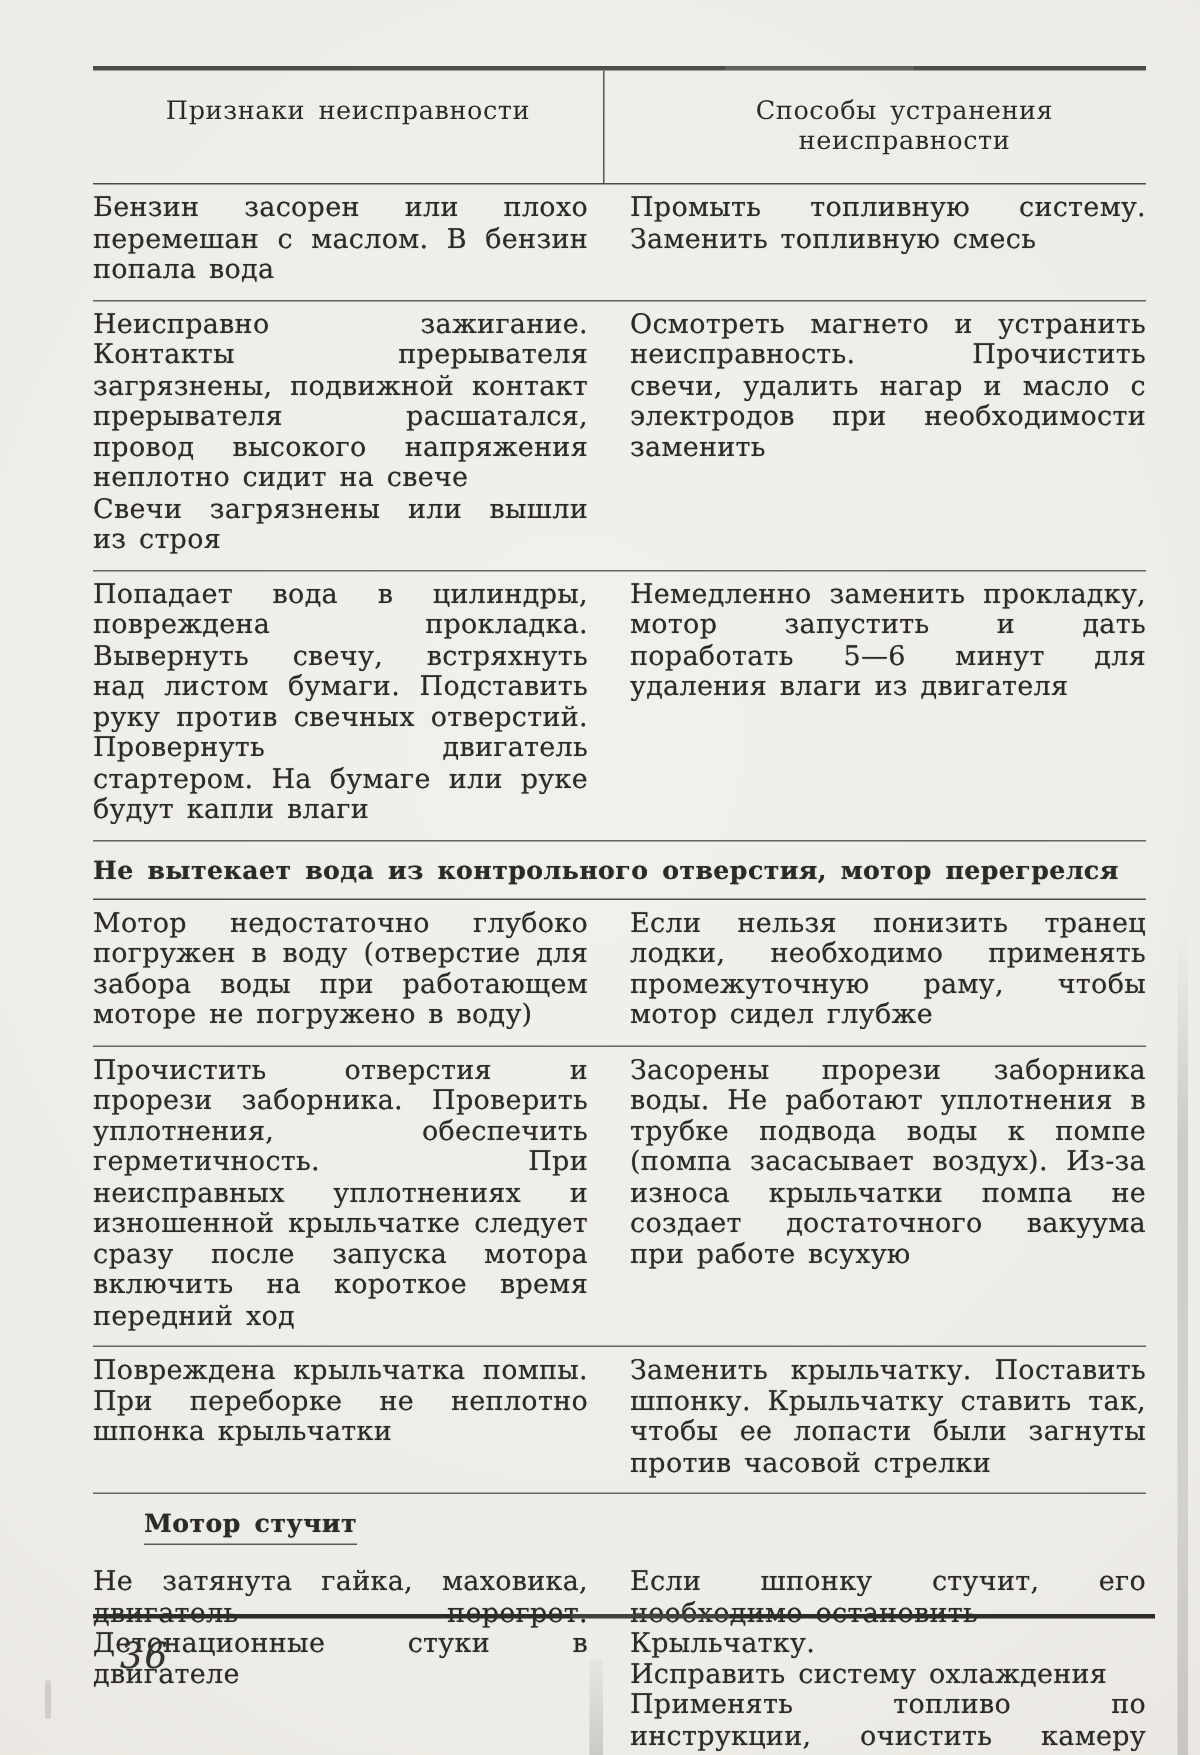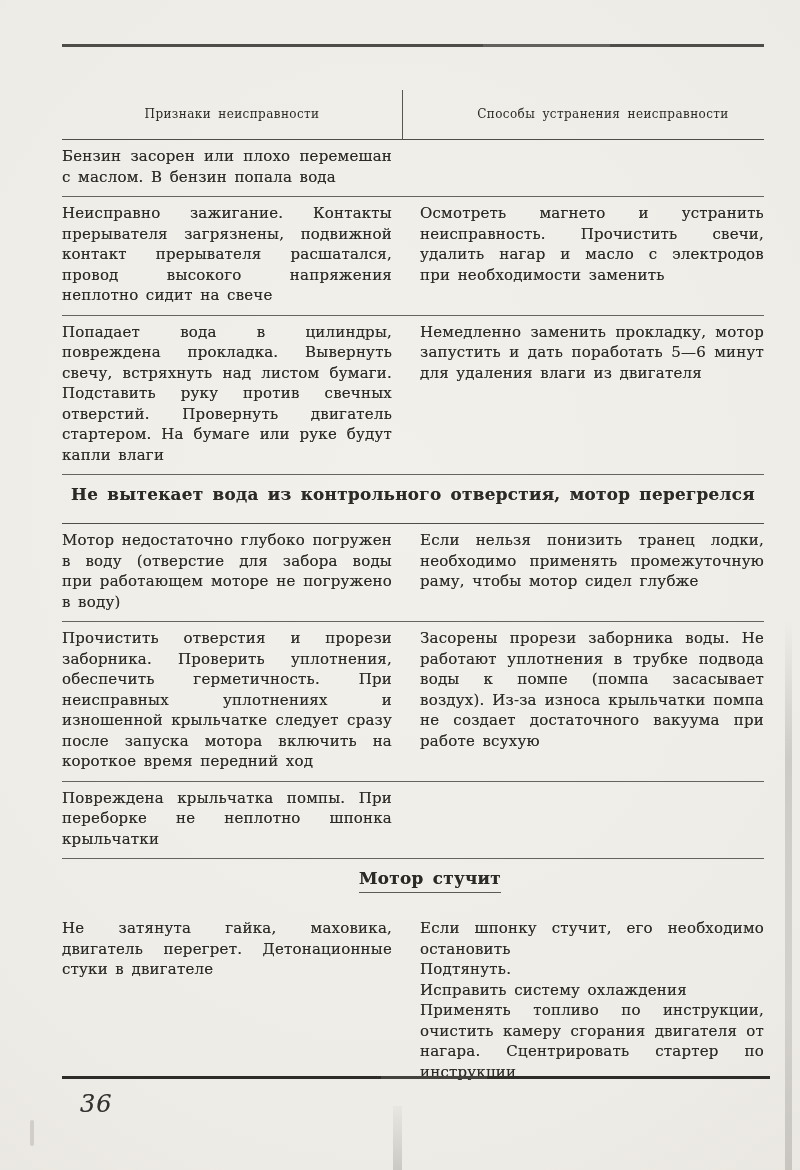--- a/index.html
+++ b/index.html
@@ -19,45 +19,43 @@
     position:absolute;left:62px;right:36px;top:0;
   }
   .rule{background:#3e3c37;opacity:.85;}
   .rule-top{height:3px;margin-top:44px;background:linear-gradient(90deg,#33312d 0 60%,#4a4842 60% 78%,#33312d 78% 100%);}
   .thead{
     display:grid;grid-template-columns:340px 1fr;
     border-bottom:1px solid rgba(50,48,44,.85);
   }
   .th{
     text-align:center;
-    font-size:12px;letter-spacing:.4px;
+    font-size:17px;letter-spacing:.4px;
     padding:17px 6px 18px 6px;
     word-spacing:3px;
-    margin-top:43px;
   }
   .th-right{border-left:1.5px solid rgba(50,48,44,.8);padding-left:45px;}
   .trow{
     display:grid;grid-template-columns:330px 1fr;column-gap:28px;
     padding:6px 0 9px 0;
     border-bottom:1px solid rgba(55,53,48,.75);
   }
   .trow.last{border-bottom:none;}
   .cell{
-    font-size:15px;line-height:20.5px;
+    font-size:18px;line-height:20.5px;
     text-align:justify;
     letter-spacing:.2px;
     word-spacing:2.5px;
     text-shadow:0 0 .6px rgba(43,42,38,.55);
   }
   .cell p{margin:0;}
   .section-heading{
-    text-align:center;
     font-weight:bold;
     font-size:16.8px;
-    padding:9px 0 19px 0;
+    padding:9px 0 9px 0;
     letter-spacing:.3px;
     word-spacing:3px;
     text-shadow:0 0 .6px rgba(43,42,38,.6);
   }
   .section-heading.rule-full{border-bottom:1px solid rgba(50,48,44,.85);}
   .section-heading.rule-short span{
     display:inline-block;
     border-bottom:1.5px solid rgba(55,53,48,.8);
     padding-bottom:4px;
     margin-left:34px;
@@ -95,24 +93,28 @@
     <div class="rule rule-top"></div>
     <div class="thead">
       <div class="th">Признаки неисправности</div>
       <div class="th th-right">Способы устранения неисправности</div>
     </div>
     <div id="table-body">
         <div class="trow">
           <div class="cell">
             <p>Бензин засорен или плохо перемешан с маслом. В бензин попала вода</p>
           </div>
+          <div class="cell">
+            <p>Промыть топливную систему. Заменить топливную смесь</p>
+          </div>
         </div>
         <div class="trow">
           <div class="cell">
             <p>Неисправно зажигание. Контакты прерывателя загрязнены, подвижной контакт прерывателя расшатался, провод высокого напряжения неплотно сидит на свече</p>
+            <p>Свечи загрязнены или вышли из строя</p>
           </div>
           <div class="cell">
             <p>Осмотреть магнето и устранить неисправность. Прочистить свечи, удалить нагар и масло с электродов при необходимости заменить</p>
           </div>
         </div>
         <div class="trow">
           <div class="cell">
             <p>Попадает вода в цилиндры, повреждена прокладка. Вывернуть свечу, встряхнуть над листом бумаги. Подставить руку против свечных отверстий. Провернуть двигатель стартером. На бумаге или руке будут капли влаги</p>
           </div>
           <div class="cell">
@@ -133,29 +135,32 @@
             <p>Прочистить отверстия и прорези заборника. Проверить уплотнения, обеспечить герметичность. При неисправных уплотнениях и изношенной крыльчатке следует сразу после запуска мотора включить на короткое время передний ход</p>
           </div>
           <div class="cell">
             <p>Засорены прорези заборника воды. Не работают уплотнения в трубке подвода воды к помпе (помпа засасывает воздух). Из-за износа крыльчатки помпа не создает достаточного вакуума при работе всухую</p>
           </div>
         </div>
         <div class="trow">
           <div class="cell">
             <p>Повреждена крыльчатка помпы. При переборке не неплотно шпонка крыльчатки</p>
           </div>
+          <div class="cell">
+            <p>Заменить крыльчатку. Поставить шпонку. Крыльчатку ставить так, чтобы ее лопасти были загнуты против часовой стрелки</p>
+          </div>
         </div>
         <div class="section-heading rule-short"><span>Мотор стучит</span></div>
         <div class="trow last">
           <div class="cell">
             <p>Не затянута гайка, маховика, двигатель перегрет. Детонационные стуки в двигателе</p>
           </div>
           <div class="cell">
             <p>Если шпонку стучит, его необходимо остановить</p>
-            <p>Подтянуть.</p>
+            <p>Крыльчатку.</p>
             <p>Исправить систему охлаждения</p>
             <p>Применять топливо по инструкции, очистить камеру сгорания двигателя от нагара. Сцентрировать стартер по инструкции</p>
           </div>
         </div>
       </div>
   </div>
 
   <div class="bottom-rule"></div>
   <div class="page-number">36</div>
 

